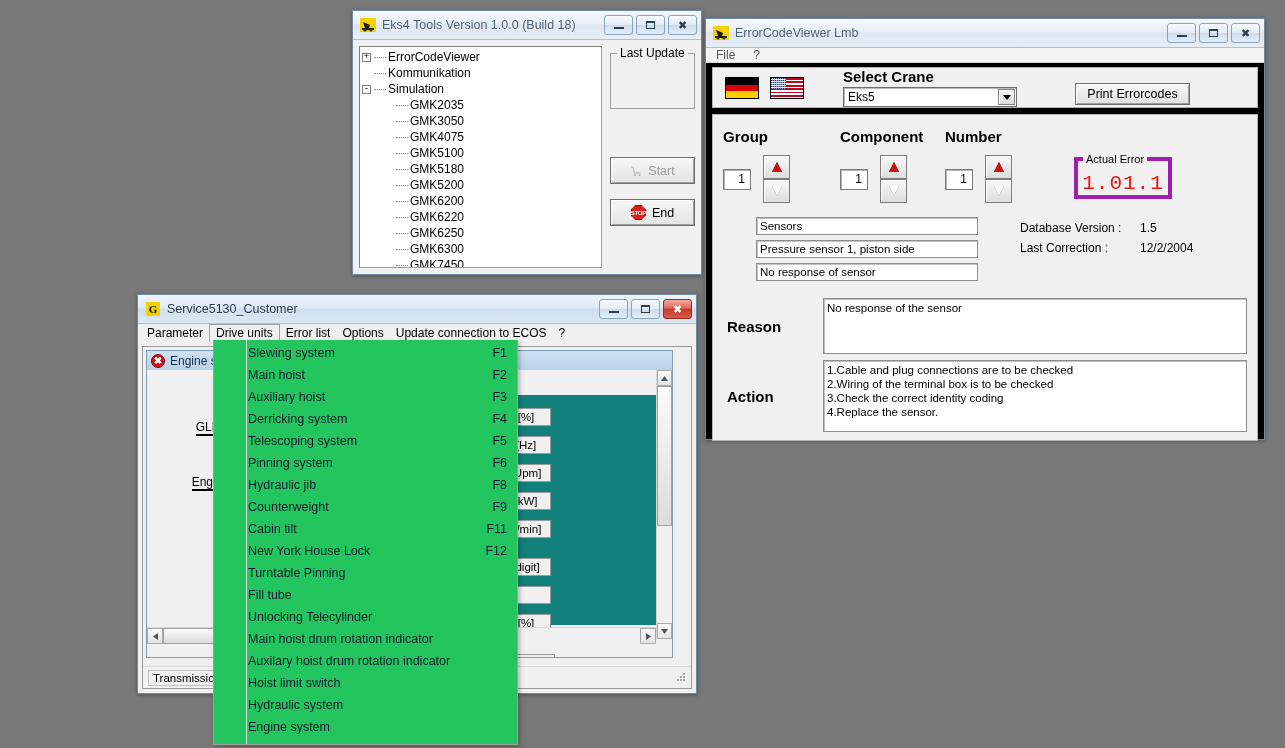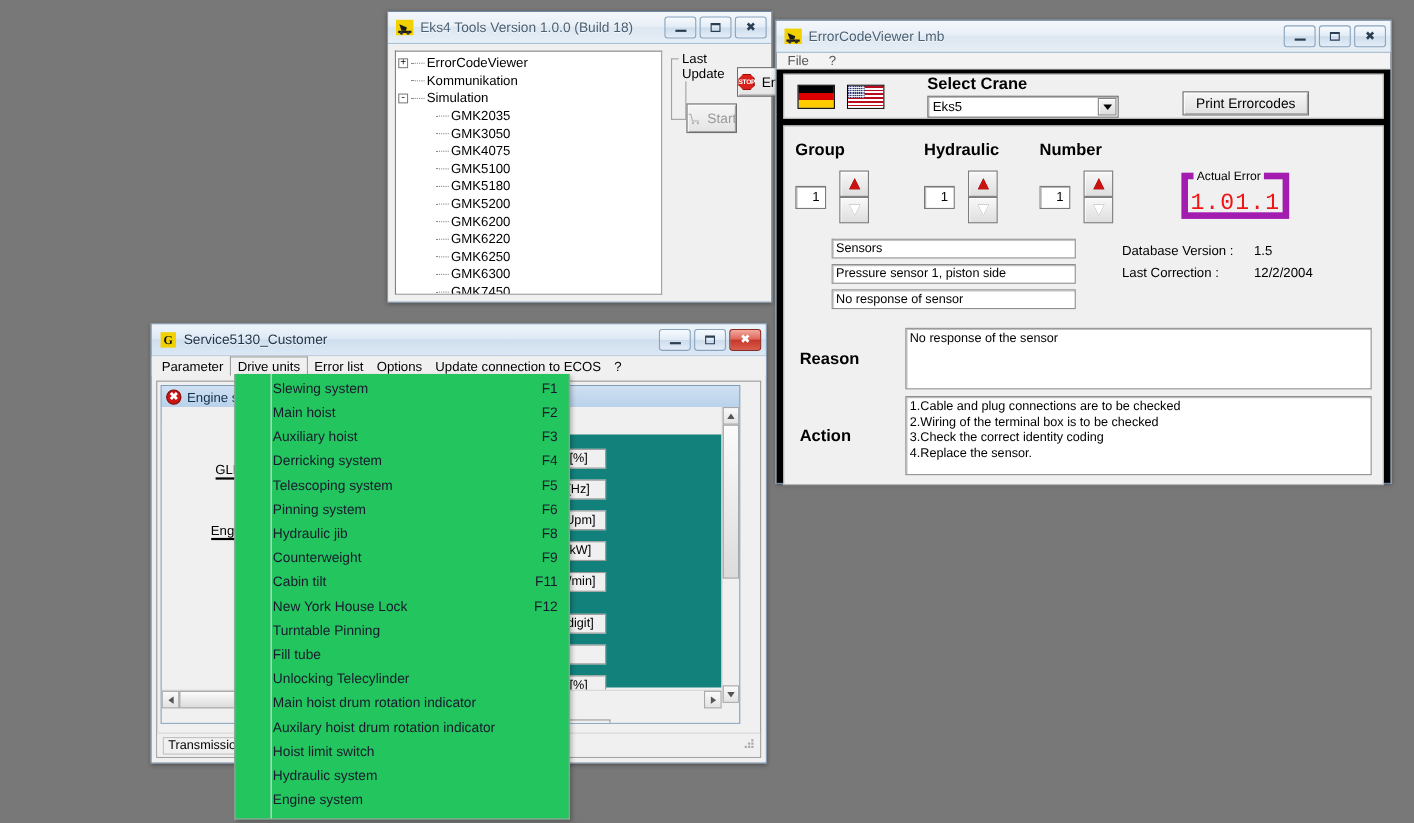--- a/index.html
+++ b/index.html
@@ -66,21 +66,21 @@
     overflow: hidden; padding: 2px 0 0 2px;
   }
   .tnode { display:flex; align-items:center; height:16px; font-size:12px; color:#000; white-space:nowrap;}
   .tnode .ind { display:inline-block; }
   .expander {
     width:9px;height:9px;border:1px solid #808080;background:#fff;
     display:inline-flex;align-items:center;justify-content:center;
     font-size:9px;line-height:7px;color:#000;margin-right:3px;flex:none;font-family:"Liberation Mono",monospace;
   }
   .dashes { width:12px; border-top:1px dotted #8a8a8a; margin-right:2px; flex:none; height:1px;}
-  .side { flex:1; display:flex; flex-direction:row; }
+  .side { flex:1; display:flex; flex-direction:column; }
   .groupbox {
     border:1px solid #a0a0a0; position:relative; margin-top:7px; padding:6px;
   }
   .groupbox > .legend {
     position:absolute; top:-8px; left:6px; background:#f0f0f0; padding:0 3px; font-size:12px; color:#000;
   }
   .btn3d {
     background: linear-gradient(to bottom,#f6f6f6,#e4e4e4);
     border:1px solid #707070;
     box-shadow: inset 1px 1px 0 #ffffff, inset -1px -1px 0 #a0a0a0;
@@ -145,21 +145,21 @@
   }
   .arr-up-red { width:0;height:0;border-left:5px solid transparent;border-right:5px solid transparent;border-bottom:10px solid #cc1111; filter: drop-shadow(0 0 0 #600);}
   .arr-dn-wh { width:0;height:0;border-left:5px solid transparent;border-right:5px solid transparent;border-top:10px solid #ffffff; }
   .textline {
     height:18px;background:#fff;border:1px solid #8e8e8e;
     box-shadow: inset 1px 1px 0 #c4c4c4;
     display:flex;align-items:center;padding-left:3px;font-size:11.5px;color:#000;
     margin-bottom:5px;
   }
   .kv { font-size:12px;color:#000; }
-  .err-group { border:6px solid #a21caf; position:relative; }
+  .err-group { border:4px solid #a21caf; position:relative; }
   .err-val { color:#f01414; font-size:21px; font-family:"Liberation Mono",monospace; letter-spacing:1px; text-align:center; }
   .bigtext {
     background:#fff;border:1px solid #8e8e8e; box-shadow: inset 1px 1px 0 #c0c0c0;
     font-size:11.5px; padding:2px 3px; line-height:14px; color:#000; white-space:pre-line;
   }
 
   
   #win-svc { left: 137px; top: 294px; width: 560px; height: 400px; }
   #win-svc .body { height: calc(100% - 29px); background:#f0f0f0; position:relative; }
   .svc-menubar {
@@ -403,21 +403,21 @@
             </span>
         </span>
       </span>
       <span class="pushbtn" style="width:115px;height:22px;margin-left:58px;margin-top:12px;">Print Errorcodes</span>
     </div>
 
     <div class="panel" style="flex:1;margin-top:2px;padding:8px 10px;position:relative;">
 
       <div style="display:flex;align-items:flex-end;height:22px;">
         <span class="hdr3" style="width:117px;">Group</span>
-        <span class="hdr3" style="width:105px;">Hydraulic</span>
+        <span class="hdr3" style="width:105px;">Component</span>
         <span class="hdr3">Number</span>
       </div>
 
       <div style="display:flex;align-items:flex-start;margin-top:10px;">
         <span style="display:flex;align-items:center;width:117px;">
           <span class="numfield">1</span>
           <span class="spin" style="margin-left:12px;">
             <span class="spinbtn">
                 <span class="arr-up-red"></span>
               </span>

